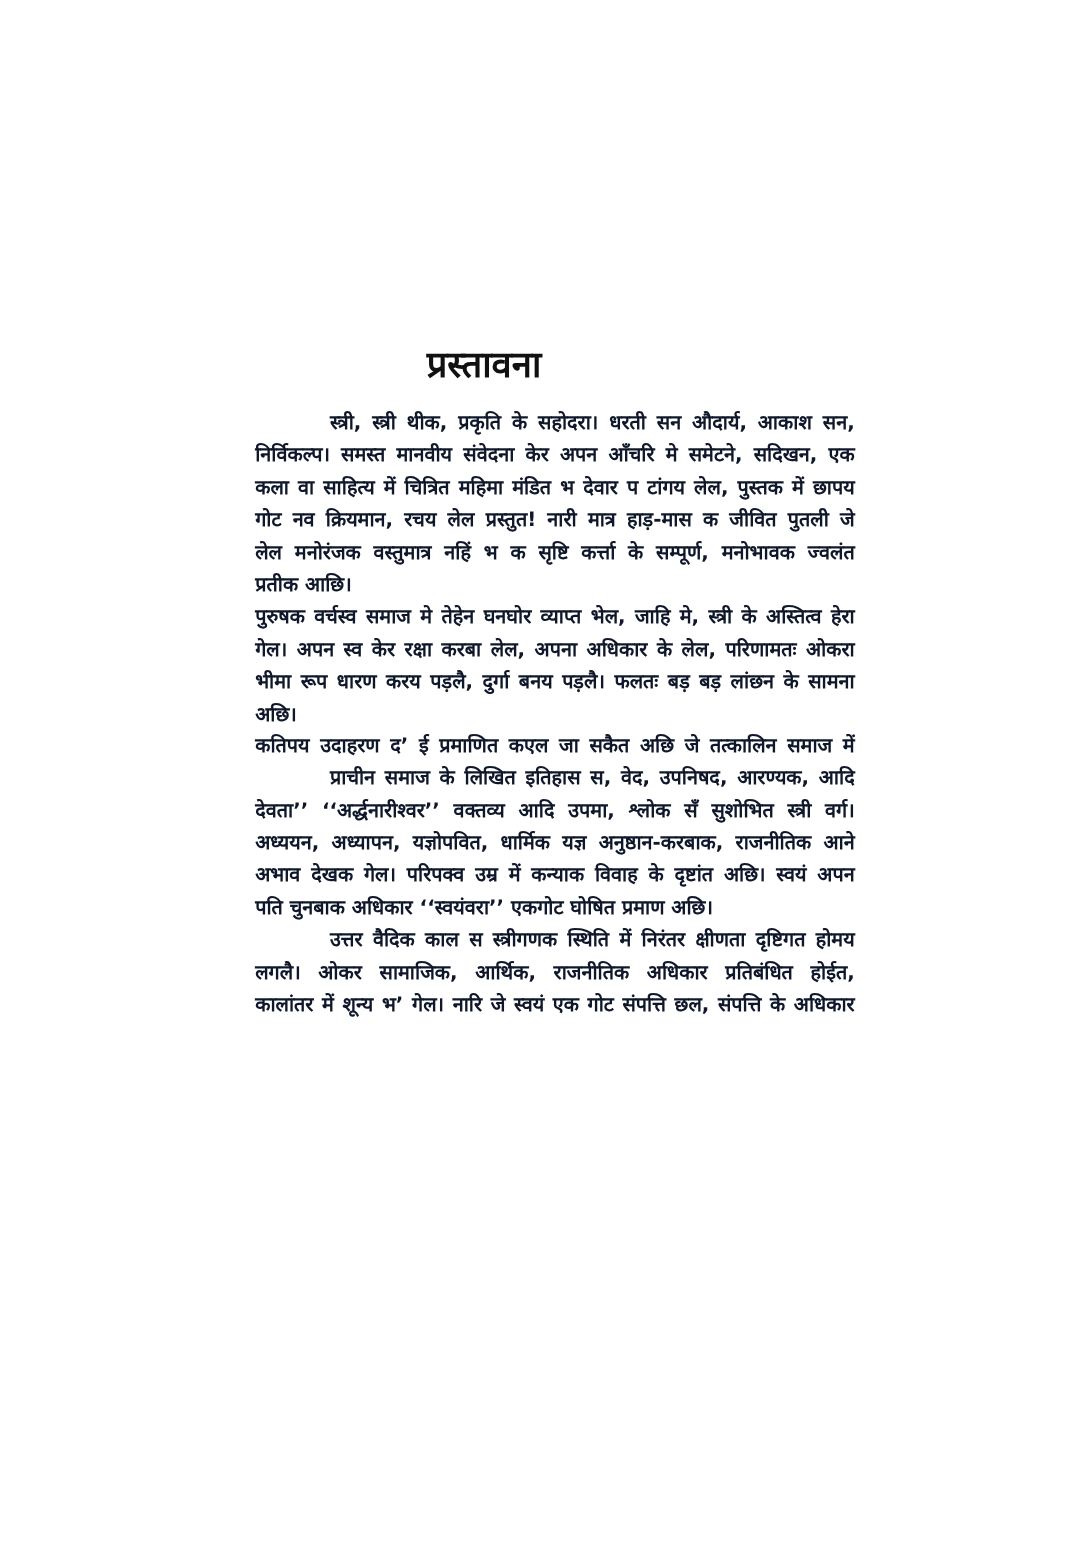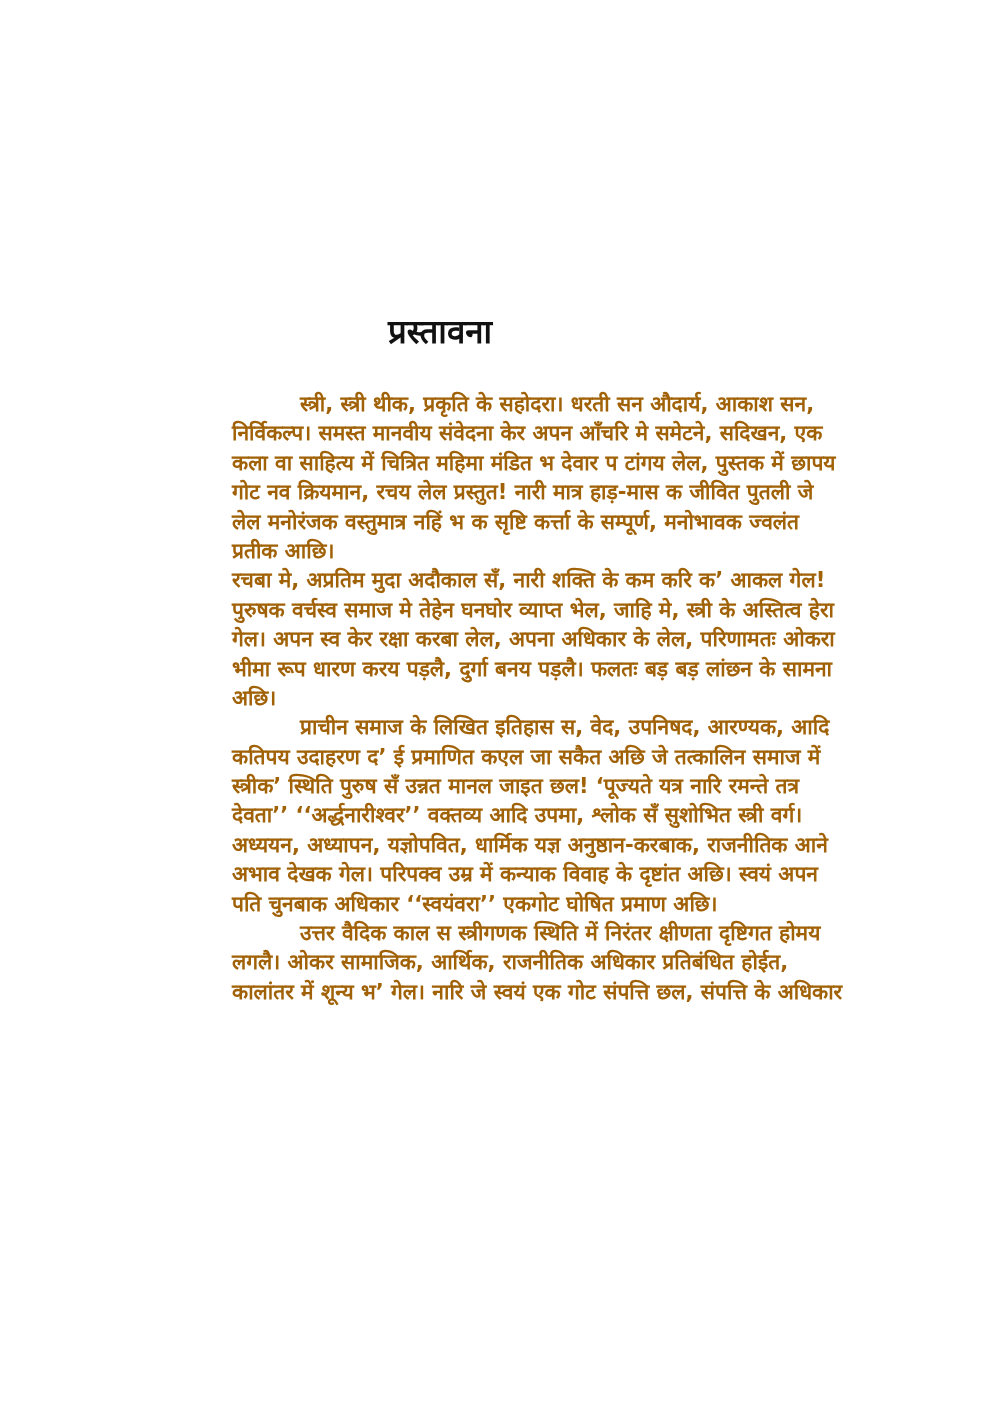--- a/index.html
+++ b/index.html
@@ -10,21 +10,21 @@
     .title {
       position: absolute; left: 0; width: 880px; top: 308px;
       text-align: center;
       font-family: "DejaVu Sans", sans-serif;
       font-weight: bold; font-size: 33px; color: #111111;
       letter-spacing: 0px;
     }
     .body-text {
       position: absolute; left: 232px; top: 370px; width: 545px;
       font-family: "DejaVu Sans", sans-serif;
-      font-size: 21px; color: #a16207; font-weight: bold; margin-top: 20px;
+      font-size: 18px; color: #0f172a; font-weight: bold;
     }
     .line {
       height: 29.4px; line-height: 29.4px;
       white-space: nowrap; overflow: visible;
       text-align: justify; text-align-last: justify;
     }
     .line.indent { padding-left: 68px; }
     .line.last { text-align-last: left; }
   </style>
 </head>
@@ -32,28 +32,26 @@
 
 <div class="page">
   <div class="title">प्रस्तावना</div>
   <div class="body-text" id="body-text">
       <div class="line indent">स्त्री, स्त्री थीक, प्रकृति के सहोदरा। धरती सन औदार्य, आकाश सन,</div>
       <div class="line">निर्विकल्प। समस्त मानवीय संवेदना केर अपन आँचरि मे समेटने, सदिखन, एक</div>
       <div class="line">कला वा साहित्य में चित्रित महिमा मंडित भ देवार प टांगय लेल, पुस्तक में छापय</div>
       <div class="line">गोट नव क्रियमान, रचय लेल प्रस्तुत! नारी मात्र हाड़-मास क जीवित पुतली जे</div>
       <div class="line">लेल मनोरंजक वस्तुमात्र नहिं भ क सृष्टि कर्त्ता के सम्पूर्ण, मनोभावक ज्वलंत</div>
       <div class="line last">प्रतीक आछि।</div>
-      <div class="line">रचबा मे, अप्रतिम मुदा अदौकाल सँ, नारी शक्ति के कम करि क’ आकल गेल!</div>
       <div class="line">पुरुषक वर्चस्व समाज मे तेहेन घनघोर व्याप्त भेल, जाहि मे, स्त्री के अस्तित्व हेरा</div>
       <div class="line">गेल। अपन स्व केर रक्षा करबा लेल, अपना अधिकार के लेल, परिणामतः ओकरा</div>
       <div class="line">भीमा रूप धारण करय पड़लै, दुर्गा बनय पड़लै। फलतः बड़ बड़ लांछन के सामना</div>
       <div class="line last">अछि।</div>
+      <div class="line">कतिपय उदाहरण द’ ई प्रमाणित कएल जा सकैत अछि जे तत्कालिन समाज में</div>
       <div class="line indent">प्राचीन समाज के लिखित इतिहास स, वेद, उपनिषद, आरण्यक, आदि</div>
-      <div class="line">कतिपय उदाहरण द’ ई प्रमाणित कएल जा सकैत अछि जे तत्कालिन समाज में</div>
-      <div class="line">स्त्रीक’ स्थिति पुरुष सँ उन्नत मानल जाइत छल! ‘पूज्यते यत्र नारि रमन्ते तत्र</div>
       <div class="line">देवता’’ ‘‘अर्द्धनारीश्वर’’ वक्तव्य आदि उपमा, श्लोक सँ सुशोभित स्त्री वर्ग।</div>
       <div class="line">अध्ययन, अध्यापन, यज्ञोपवित, धार्मिक यज्ञ अनुष्ठान-करबाक, राजनीतिक आने</div>
       <div class="line">अभाव देखक गेल। परिपक्व उम्र में कन्याक विवाह के दृष्टांत अछि। स्वयं अपन</div>
       <div class="line last">पति चुनबाक अधिकार ‘‘स्वयंवरा’’ एकगोट घोषित प्रमाण अछि।</div>
       <div class="line indent">उत्तर वैदिक काल स स्त्रीगणक स्थिति में निरंतर क्षीणता दृष्टिगत होमय</div>
       <div class="line">लगलै। ओकर सामाजिक, आर्थिक, राजनीतिक अधिकार प्रतिबंधित होईत,</div>
       <div class="line">कालांतर में शून्य भ’ गेल। नारि जे स्वयं एक गोट संपत्ति छल, संपत्ति के अधिकार</div>
     </div>
 </div>
 

